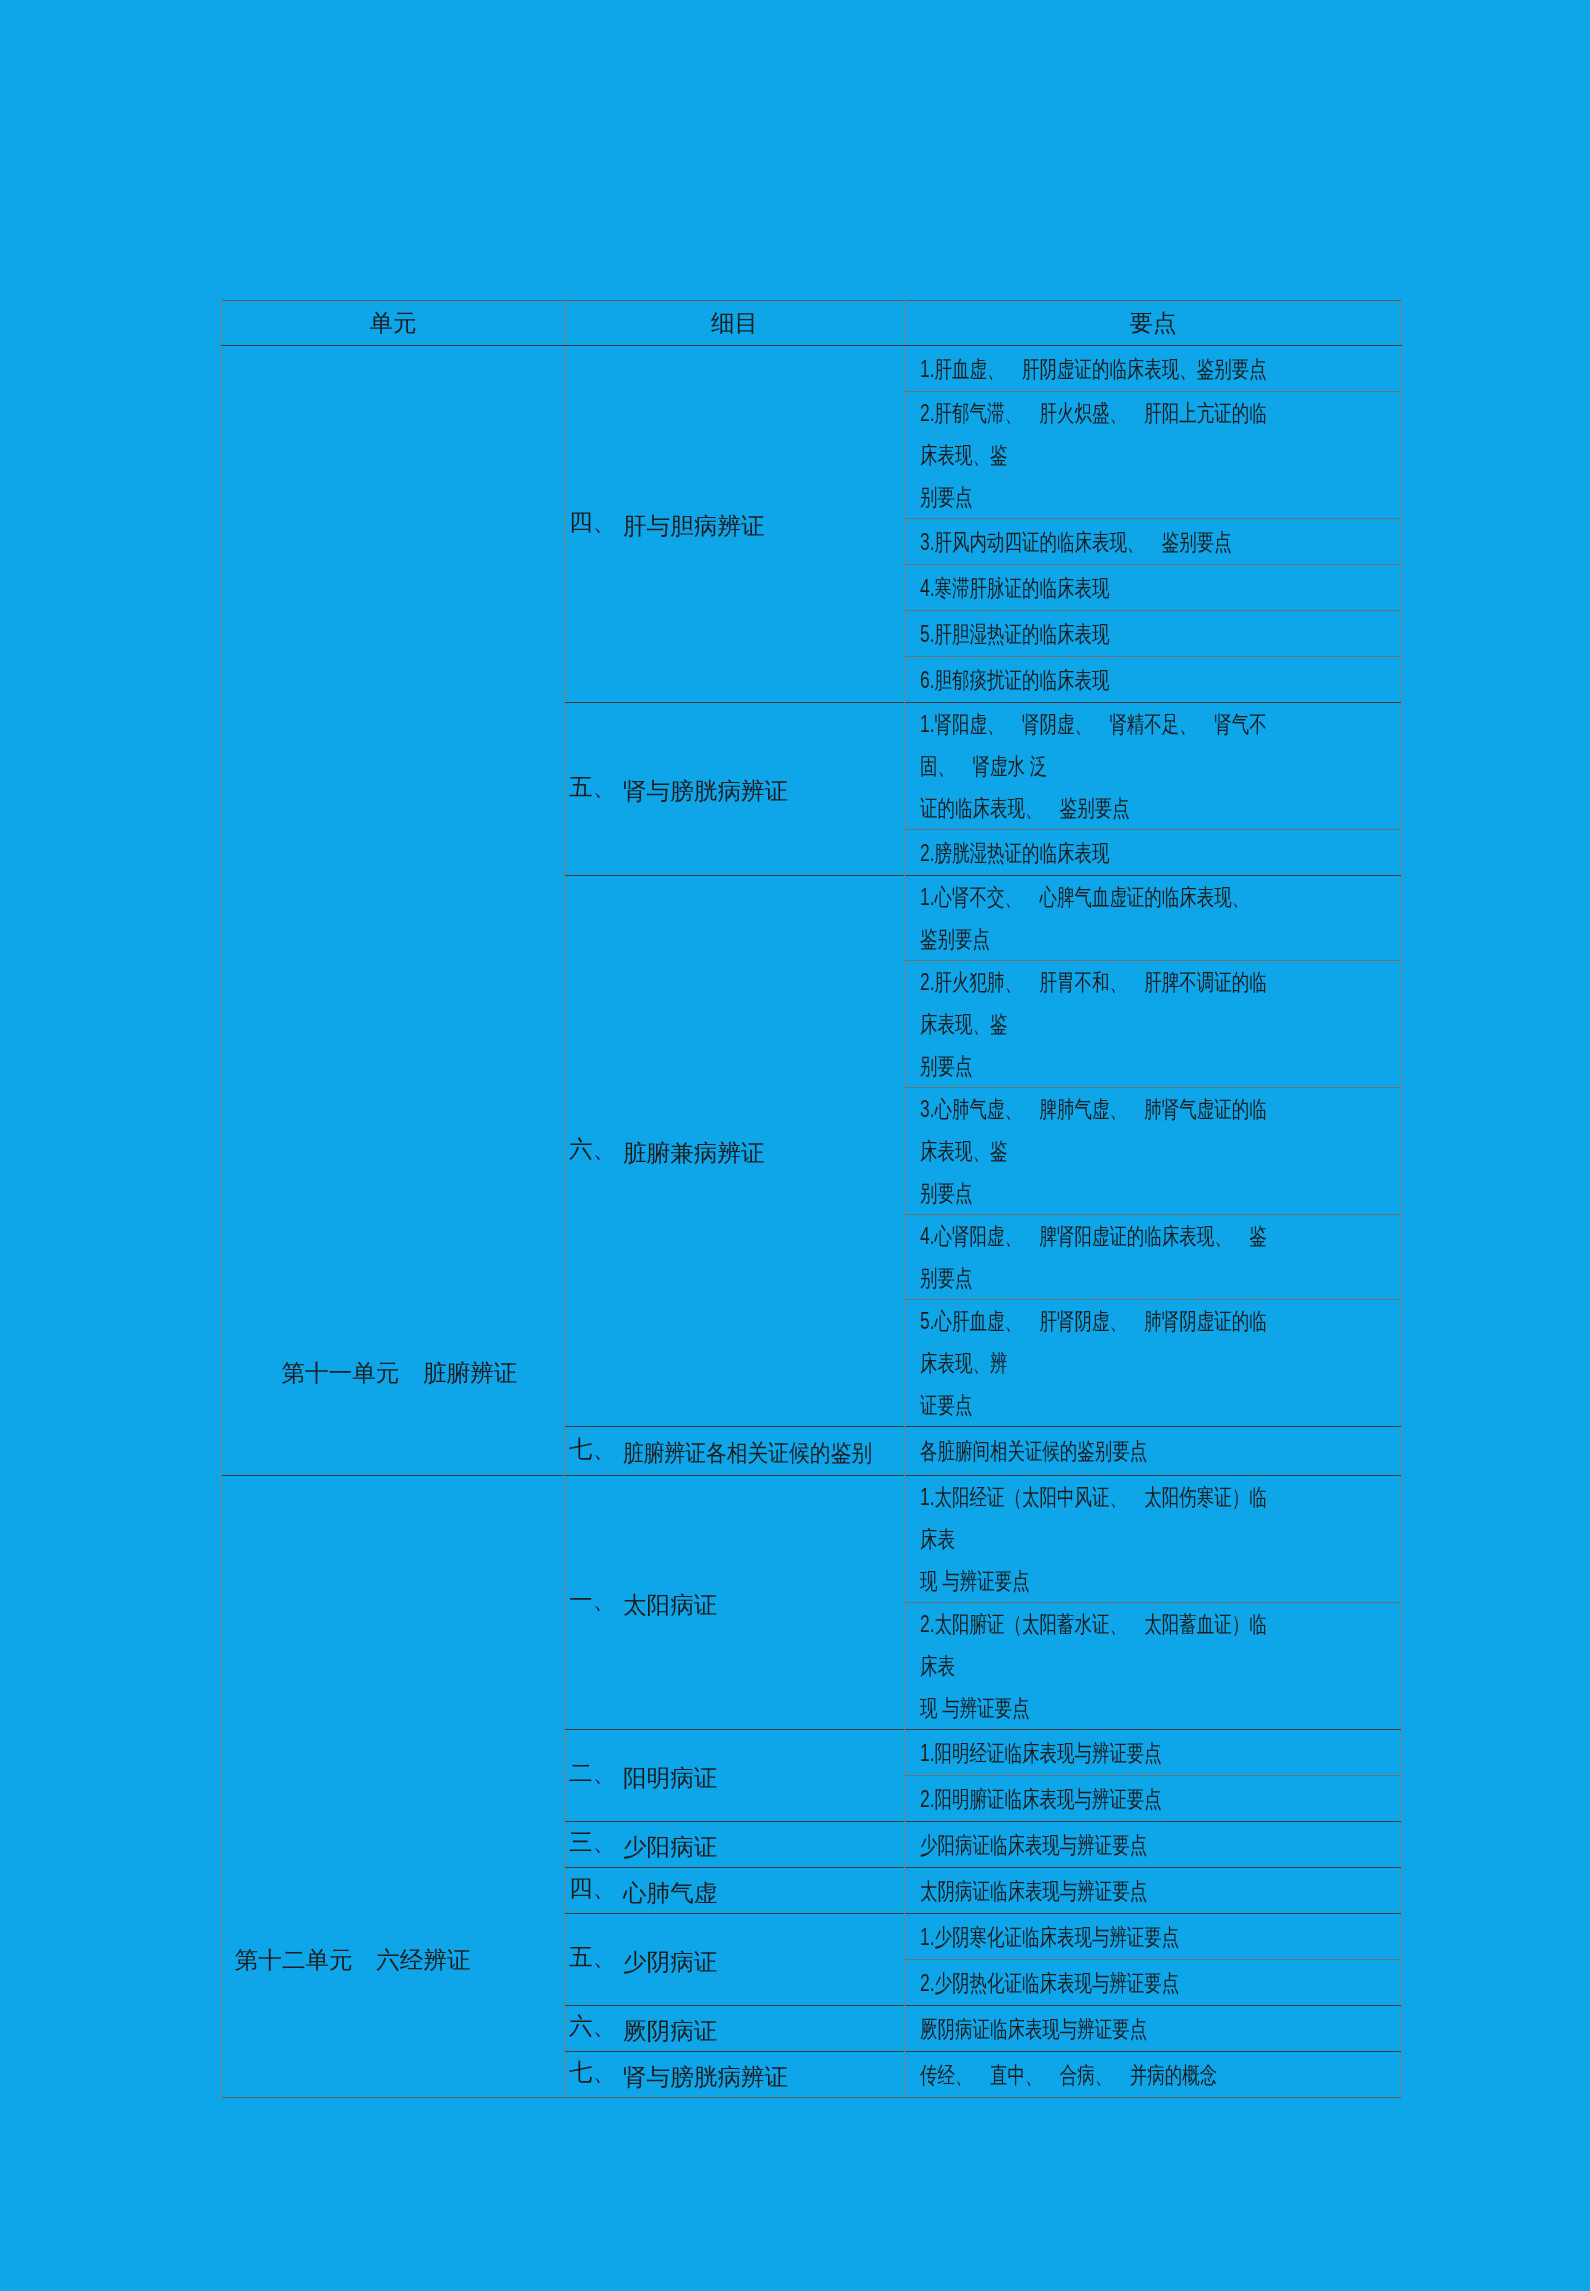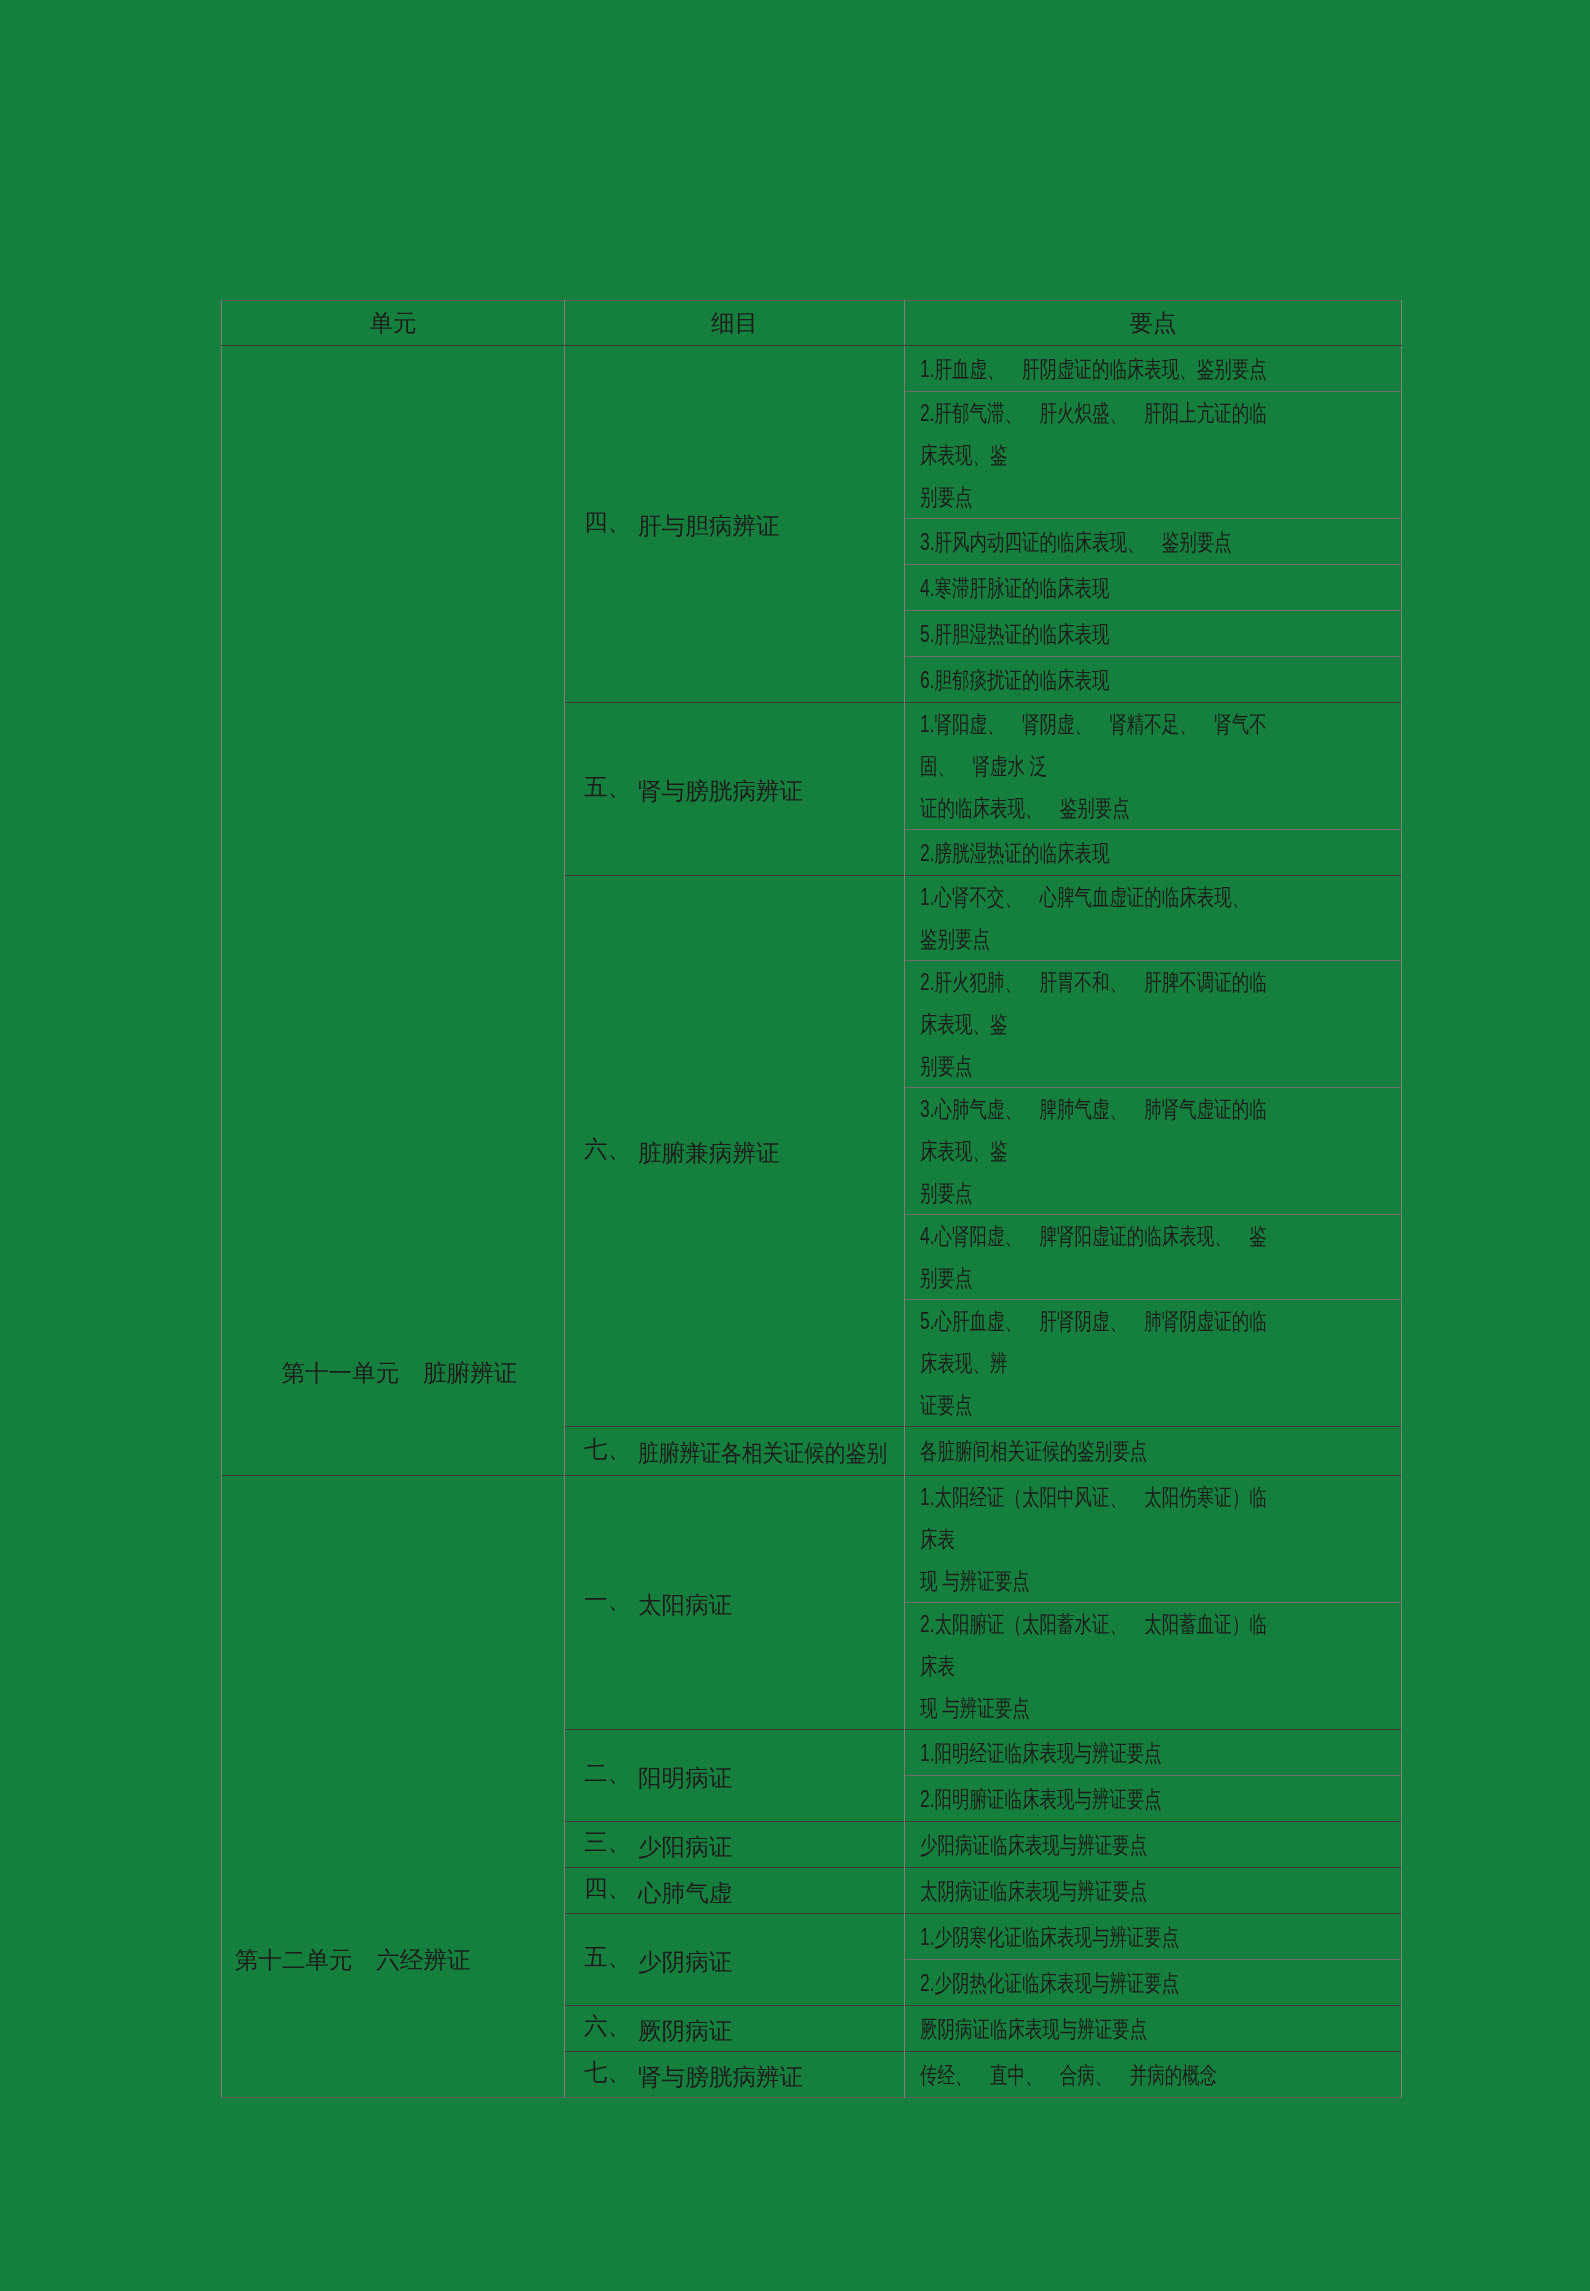--- a/index.html
+++ b/index.html
@@ -1,20 +1,20 @@
 <!DOCTYPE html>
 <html style="font-size:14.5px"><head>
 <meta charset="utf-8">
 <style>
   html,body{margin:0;padding:0;}
   body{
     width:1590px;height:2291px;background:#ffffff;position:relative;
     font-family:"Liberation Sans","DejaVu Sans",sans-serif;color:#1c1c1c;
   }
-  .page{position:absolute;inset:0;background:#15803d;}
+  .page{position:absolute;inset:0;background:#0ea5e9;}
   table.syllabus{
     position:absolute;left:221px;top:300px;width:1180px;
     border-collapse:collapse;table-layout:fixed;
     border:1.8px solid #5f5f5f;
   }
   td,th{
     border-left:1.8px solid #7e7e7e;border-right:1.8px solid #7e7e7e;
     padding:0;vertical-align:middle;overflow:hidden;
   }
   th{
@@ -26,21 +26,21 @@
   tr.h2 td.kp{height:89px;}
   td.kp{padding-left:14.5px;padding-right:23px;}
   td.kp .cnd{
     display:inline-block;font-size:23px;line-height:42px;
     white-space:pre-line;transform:scaleX(0.76);transform-origin:0 50%;
     vertical-align:middle;
   }
   td.kp{border-top:0.9px solid #6f6f6f;}
   tr.sec-start td.item,tr.sec-start td.kp{border-top:1.8px solid #3a3a3a;}
   tr.unit-start td{border-top:1.8px solid #3a3a3a;}
-  td.item{padding-left:19px;white-space:nowrap;}
+  td.item{padding-left:4px;white-space:nowrap;}
   .inum{display:inline-block;width:54px;font-size:23.6px;}
   .iname{display:inline-block;font-size:23.6px;white-space:pre;vertical-align:middle;}
   .iname-long{transform:scaleX(0.88);transform-origin:0 50%;}
   td.unit{vertical-align:bottom;padding-left:12.7px;}
   td.unit .utext{display:inline-block;font-size:23.6px;white-space:pre;line-height:36px;}
   td.unit.u11{padding-bottom:84px;text-align:center;}
   td.unit.u12{padding-bottom:119px;}
   .page-number{
     position:absolute;top:2138px;left:0;width:1590px;text-align:center;
     font-size:23.6px;color:#111111;

